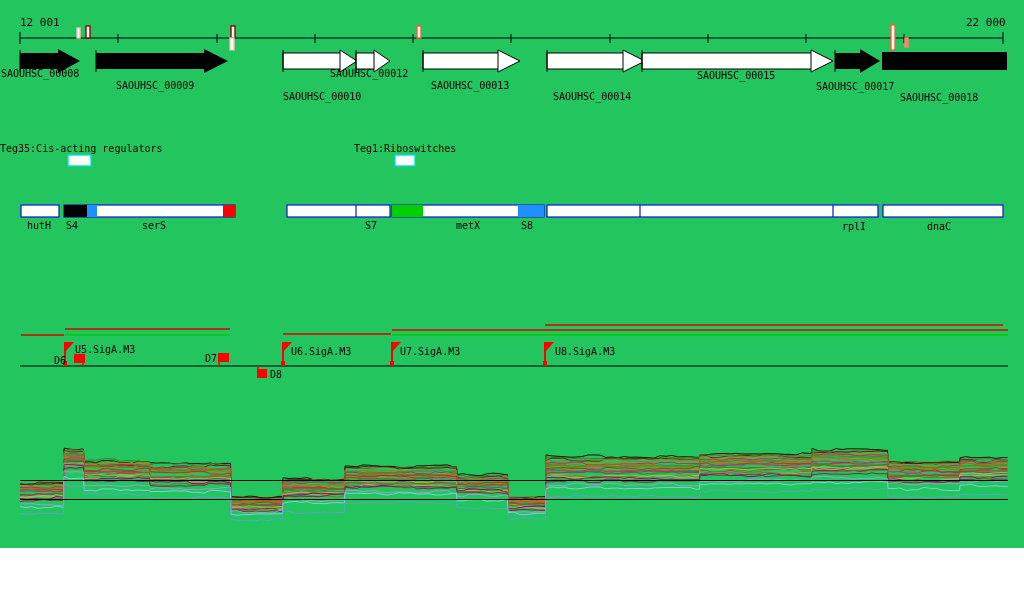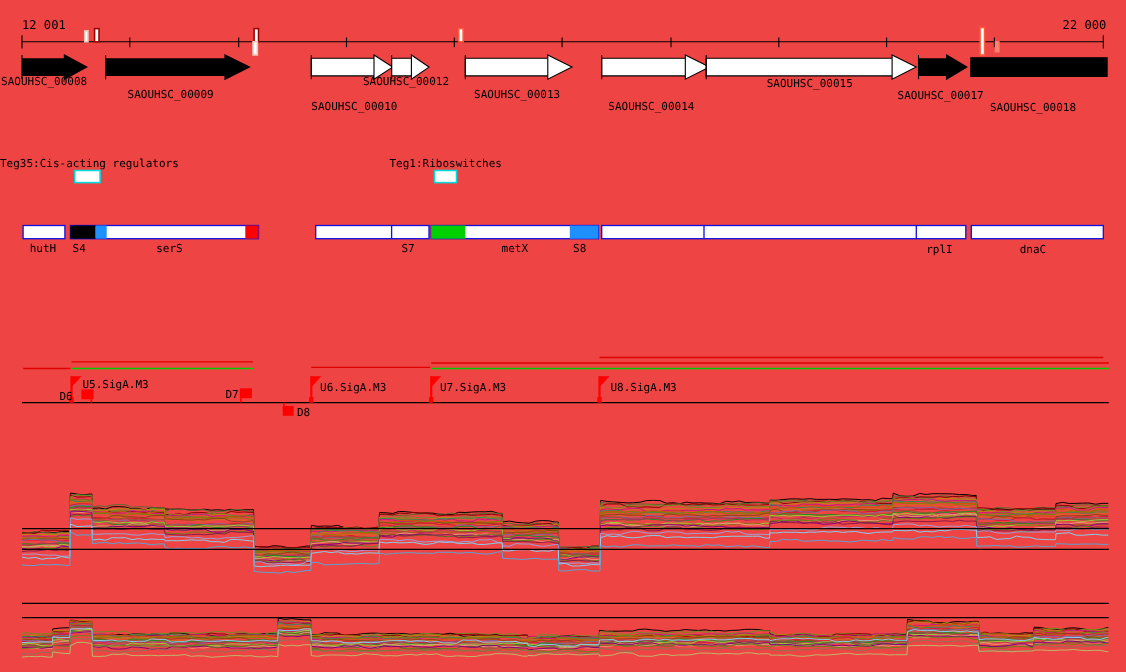--- a/index.html
+++ b/index.html
@@ -1,16 +1,16 @@
 <!DOCTYPE html>
 <html><head>
 <meta charset="utf-8">
 <style>
   html,body{margin:0;padding:0;background:#ffffff;}
-  #app{position:relative;width:1024px;height:611px;background:#ef4444;overflow:hidden;
+  #app{position:relative;width:1024px;height:548px;background:#22c55e;overflow:hidden;
        font-family:"DejaVu Sans Mono", monospace;}
   svg{position:absolute;left:0;top:0;}
   text{fill:#000;}
 </style>
 </head>
 <body>
 
 <div id="app">
   <svg id="scene" width="1024" height="611" viewBox="0 0 1024 611">
       <g>

